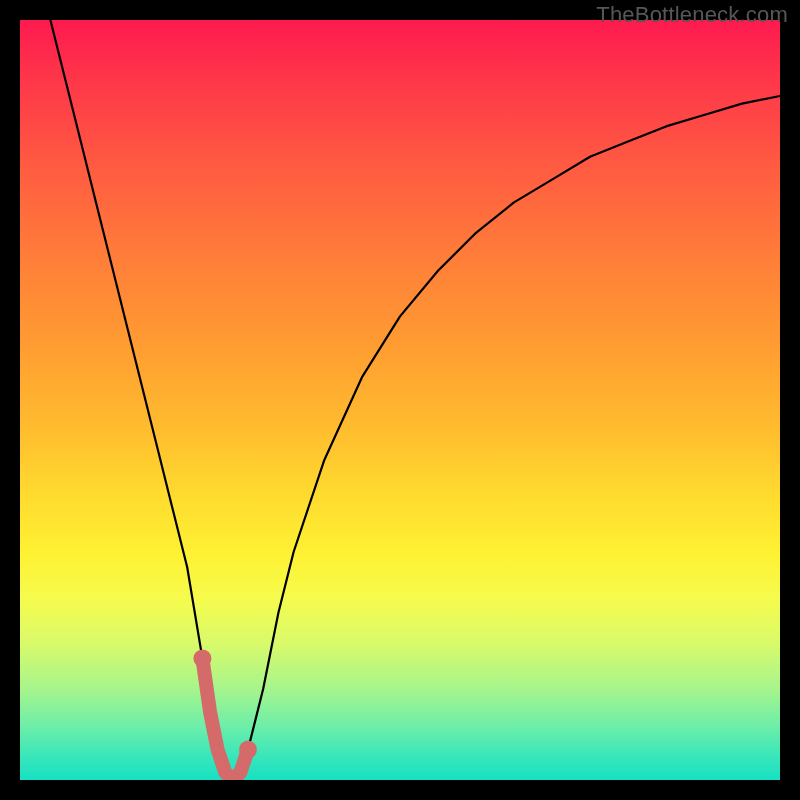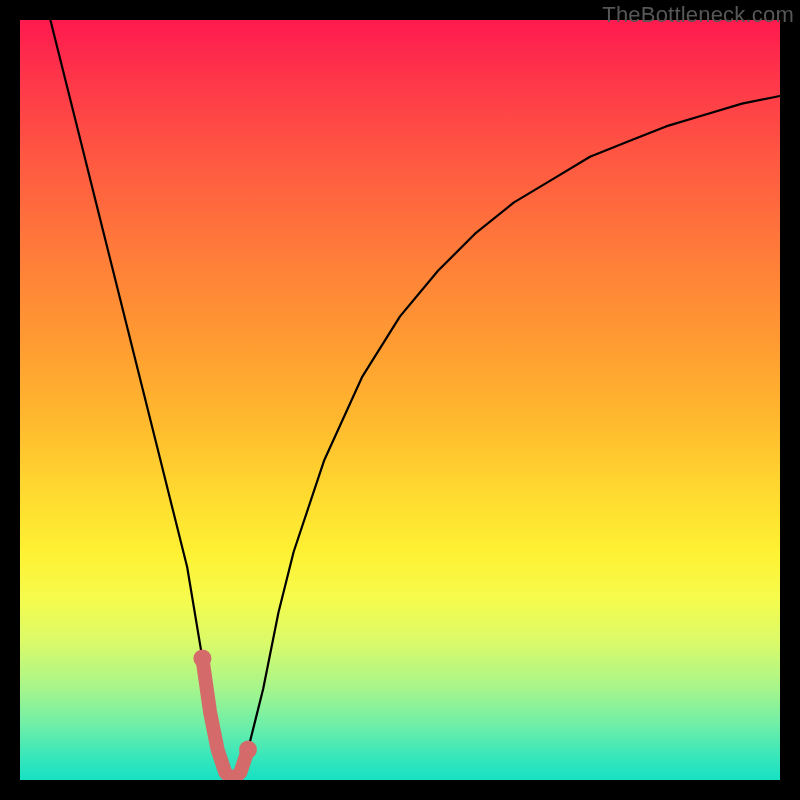--- a/index.html
+++ b/index.html
@@ -40,21 +40,21 @@
       #d9fa6a 82%,
       #a6f58c 88%,
       #6ceea9 93%,
       #37e6bb 97%,
       #17e1c3 100%
     );
   }
   .watermark {
     position: absolute;
     top: 2px;
-    right: 6px;
+    right: 12px;
     color: #575757;
     font-size: 22px;
     letter-spacing: 0.2px;
     font-weight: 500;
     user-select: none;
   }
   svg.curve {
     position: absolute;
     left: 20px;
     top: 20px;

